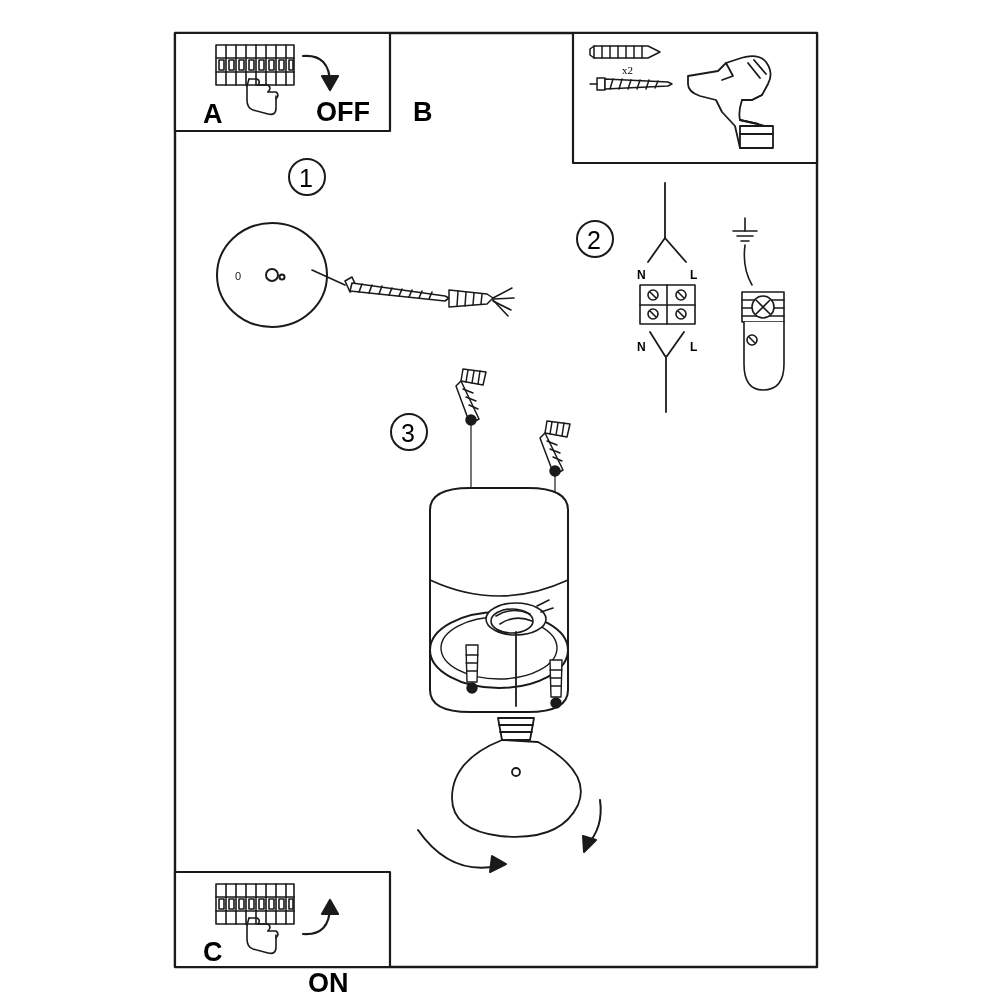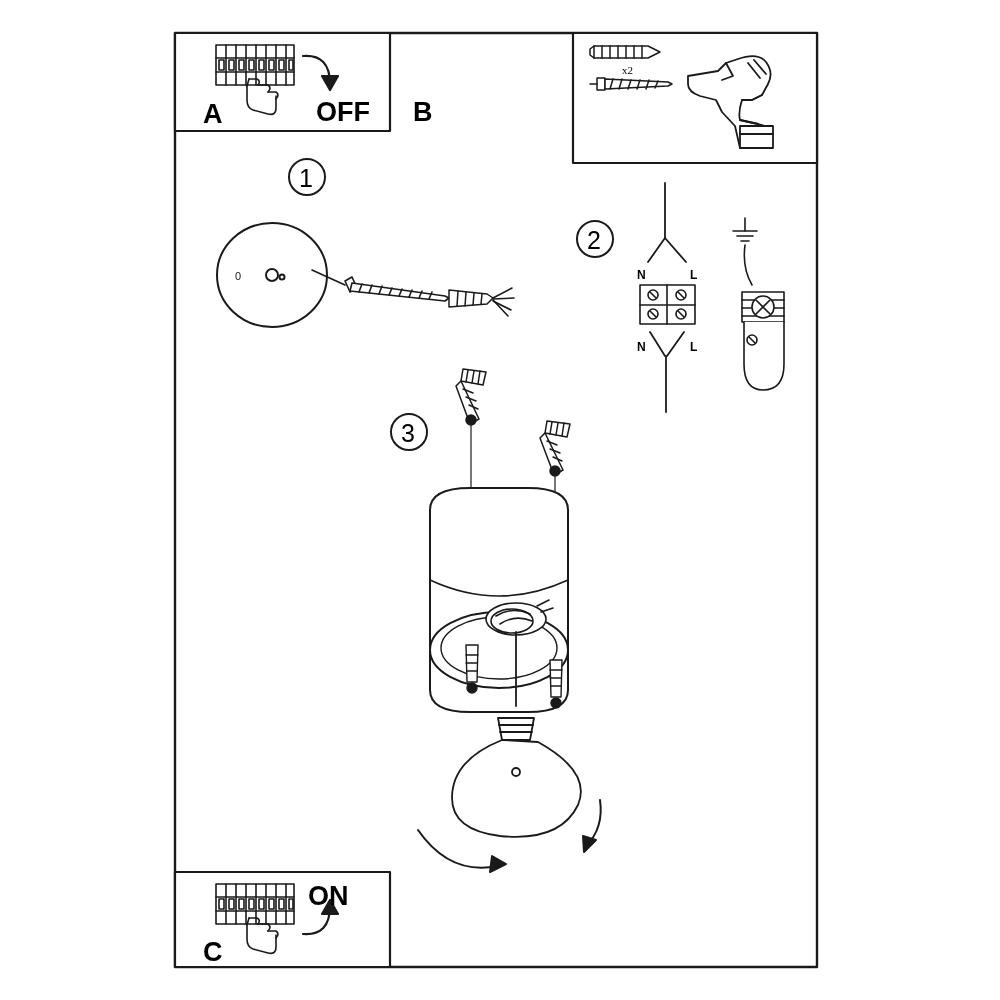--- a/index.html
+++ b/index.html
@@ -349,21 +349,21 @@
     </g>
   </svg>
 
   <div class="lbl lbl-big" style="left:203px; top:98px;">A</div>
   <div class="lbl lbl-big" style="left:316px; top:96px;">OFF</div>
 
   <div class="lbl lbl-big" style="left:413px; top:96px;">B</div>
   <div class="lbl lbl-tiny" style="left:622px; top:64px;">x2</div>
 
   <div class="lbl lbl-big" style="left:203px; top:936px;">C</div>
-  <div class="lbl lbl-big" style="left:308px; top:880px;">ON</div>
+  <div class="lbl lbl-big" style="left:308px; top:967px;">ON</div>
 
   <div class="lbl lbl-step" style="left:299px; top:163px;">1</div>
   <div class="lbl lbl-step" style="left:587px; top:225px;">2</div>
   <div class="lbl lbl-step" style="left:401px; top:418px;">3</div>
 
   <div class="lbl lbl-term" style="left:637px; top:268px;">N</div>
   <div class="lbl lbl-term" style="left:690px; top:268px;">L</div>
   <div class="lbl lbl-term" style="left:637px; top:340px;">N</div>
   <div class="lbl lbl-term" style="left:690px; top:340px;">L</div>
 

